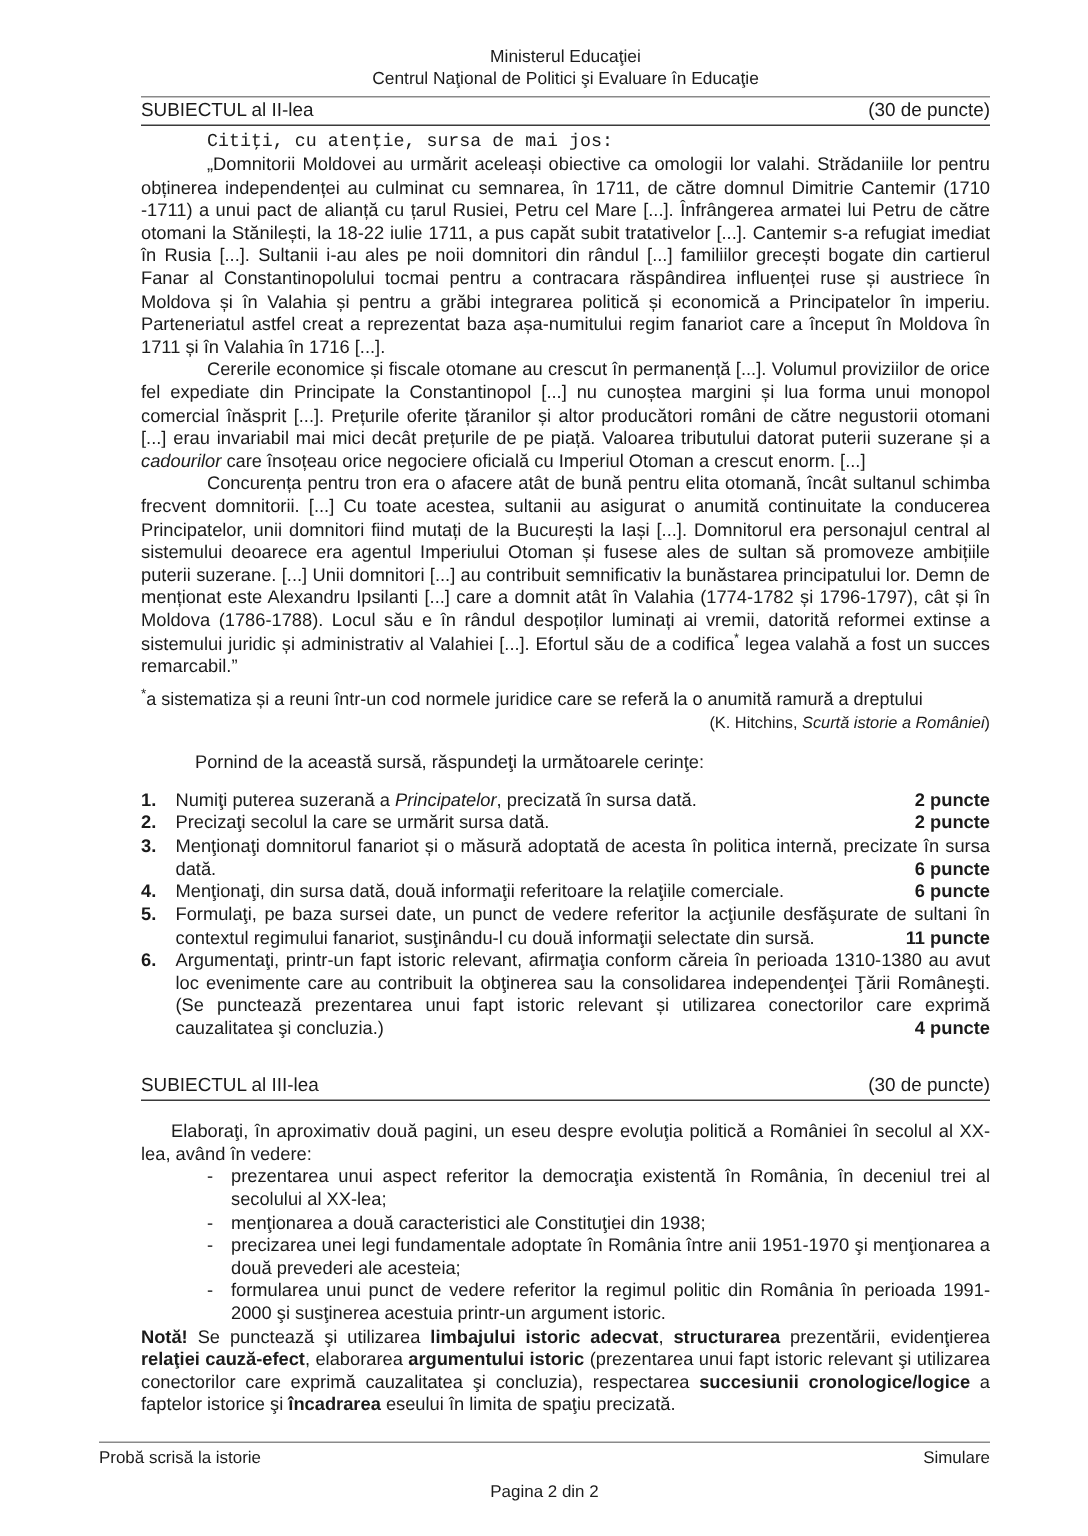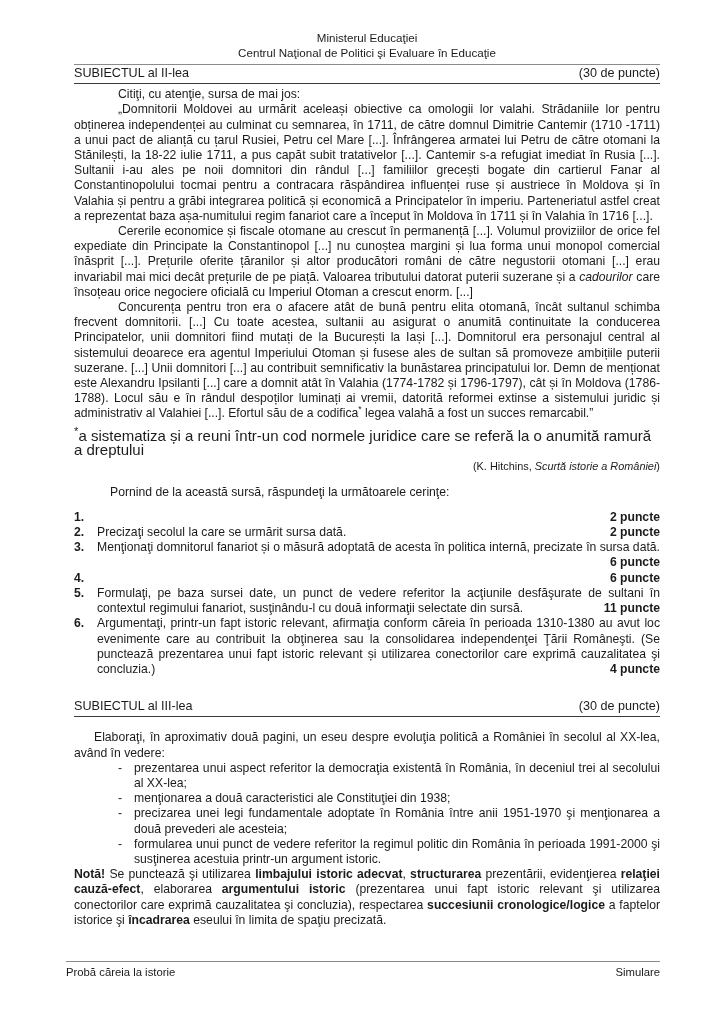--- a/index.html
+++ b/index.html
@@ -8,39 +8,39 @@
     position:relative;
     width:725px; height:1024px;
     background:#ffffff;
     font-family:"Liberation Sans", sans-serif;
     color:#1b1b1b;
     font-size:12.2px;
     line-height:15.2px;
     margin:0 auto;
     overflow:hidden;
   }
-  .content { padding:30px 65px 0 74px; }
+  .content { padding:30px 65px 0 94px; }
 
   .doc-header { text-align:center; font-size:11.6px; line-height:15px; }
   .header-rule { border:none; border-top:1px solid #8a8a8a; margin-top:4px; }
 
   .subject-row {
     display:flex; justify-content:space-between; align-items:baseline;
     font-weight:normal; font-size:12.6px;
     padding:1px 0 2px 0;
     border-bottom:1.6px solid #3a3a3a;
   }
   .subject-row .title { text-decoration:none; }
 
-  .instruction { text-indent:44px; margin-top:3px; }
+  .instruction { text-indent:44px; margin-top:3px;font-family:Liberation Mono, monospace; }
 
   .src-para { text-align:justify; text-indent:44px; }
   .src-para sup { font-size:0.7em; vertical-align:super; line-height:0; }
 
-  .footnote { margin-top:7px; font-size:15px; line-height:14px; }
+  .footnote { margin-top:7px; font-size:12px; line-height:14px; }
   .footnote sup { font-size:0.75em; vertical-align:super; line-height:0; }
   .citation { text-align:right; font-size:10.9px; line-height:14px; margin-top:2px; }
 
   .prompt { margin-top:12px; margin-bottom:10px; text-indent:36px; }
 
   .q { display:flex; align-items:flex-start; }
   .q-num { width:23px; flex:0 0 23px; font-weight:bold; }
   .q-body { flex:1; text-align:justify; }
   .q-pts { float:right; font-weight:bold; padding-left:10px; }
 
@@ -89,33 +89,33 @@
     </div>
 
     <div class="footnote"><sup>*</sup><span>a sistematiza și a reuni într-un cod normele juridice care se referă la o anumită ramură a dreptului</span></div>
     <div class="citation"><span>(K. Hitchins, </span><span style="font-style: italic;">Scurtă istorie a României</span><span>)</span></div>
 
     <div class="prompt">Pornind de la această sursă, răspundeţi la următoarele cerinţe:</div>
 
     <div class="questions">
       <div class="q">
         <span class="q-num">1.</span>
-        <div class="q-body"><span class="q-pts">2 puncte</span></div>
+        <div class="q-body"><span class="q-pts">2 puncte</span><span><span>Numiţi puterea suzerană a </span><span style="font-style: italic;">Principatelor</span><span>, precizată în sursa dată.</span></span></div>
       </div>
       <div class="q">
         <span class="q-num">2.</span>
         <div class="q-body"><span class="q-pts">2 puncte</span><span><span>Precizaţi secolul la care se urmărit sursa dată.</span></span></div>
       </div>
       <div class="q">
         <span class="q-num">3.</span>
         <div class="q-body"><span><span>Menţionaţi domnitorul fanariot și o măsură adoptată de acesta în politica internă, precizate în sursa dată.</span></span><span class="q-pts">6 puncte</span></div>
       </div>
       <div class="q">
         <span class="q-num">4.</span>
-        <div class="q-body"><span class="q-pts">6 puncte</span></div>
+        <div class="q-body"><span class="q-pts">6 puncte</span><span><span>Menţionaţi, din sursa dată, două informaţii referitoare la relaţiile comerciale.</span></span></div>
       </div>
       <div class="q">
         <span class="q-num">5.</span>
         <div class="q-body"><span><span>Formulaţi, pe baza sursei date, un punct de vedere referitor la acţiunile desfăşurate de sultani în contextul </span><span style="">regimului fanariot</span><span>, susţinându-l cu două informaţii selectate din sursă.</span></span><span class="q-pts">11 puncte</span></div>
       </div>
       <div class="q">
         <span class="q-num">6.</span>
         <div class="q-body"><span><span>Argumentaţi, printr-un fapt istoric relevant, afirmaţia conform căreia în perioada 1310-1380 au avut loc evenimente care au contribuit la obţinerea sau la consolidarea independenţei Ţării Româneşti. (Se punctează prezentarea unui fapt istoric relevant și utilizarea conectorilor care exprimă cauzalitatea şi concluzia.)</span></span><span class="q-pts">4 puncte</span></div>
       </div>
     </div>
@@ -145,17 +145,18 @@
         <div class="b-body">formularea unui punct de vedere referitor la regimul politic din România în perioada 1991-2000 şi susţinerea acestuia printr-un argument istoric.</div>
       </div>
     </div>
 
     <div class="note"><span style="font-weight: bold;">Notă!</span><span> Se punctează şi utilizarea </span><span style="font-weight: bold;">limbajului istoric adecvat</span><span>, </span><span style="font-weight: bold;">structurarea</span><span> prezentării, evidenţierea </span><span style="font-weight: bold;">relaţiei cauză-efect</span><span>, elaborarea </span><span style="font-weight: bold;">argumentului istoric</span><span> (prezentarea unui fapt istoric relevant şi utilizarea conectorilor care exprimă cauzalitatea şi concluzia), respectarea </span><span style="font-weight: bold;">succesiunii cronologice/logice</span><span> a faptelor istorice şi </span><span style="font-weight: bold;">încadrarea</span><span> eseului în limita de spaţiu precizată.</span></div>
 
   </div>
 
   <div class="doc-footer">
     <div class="footer-row">
-      <span>Probă căreia la istorie</span>
+      <span>Probă scrisă la istorie</span>
       <span>Simulare</span>
     </div>
+    <div class="footer-center">Pagina 2 din 2</div>
   </div>
 </div>
 
 </body></html>

